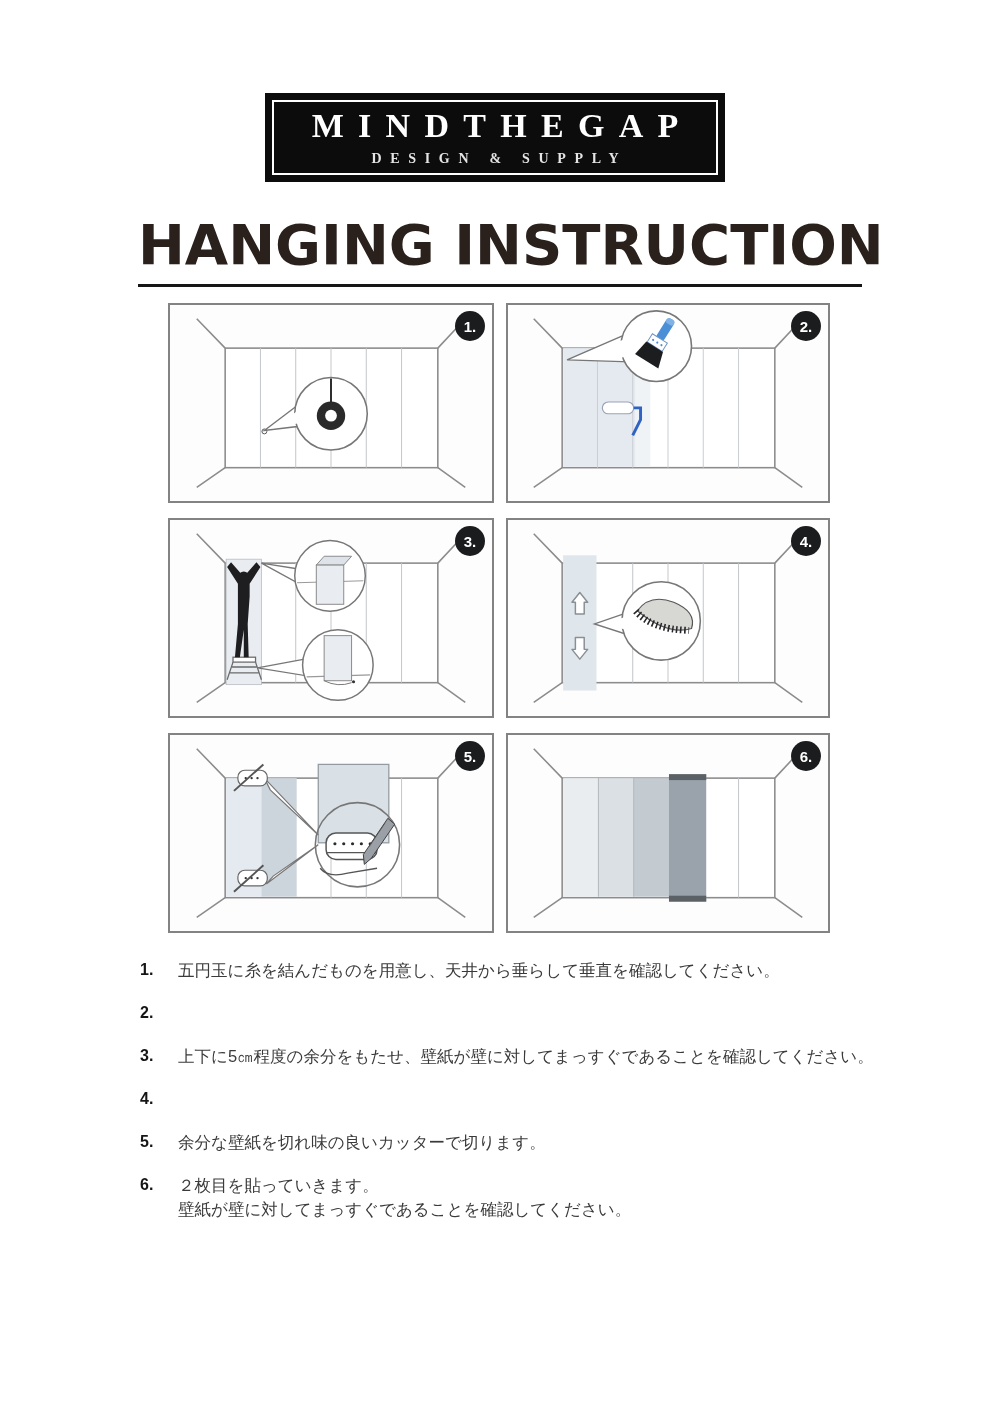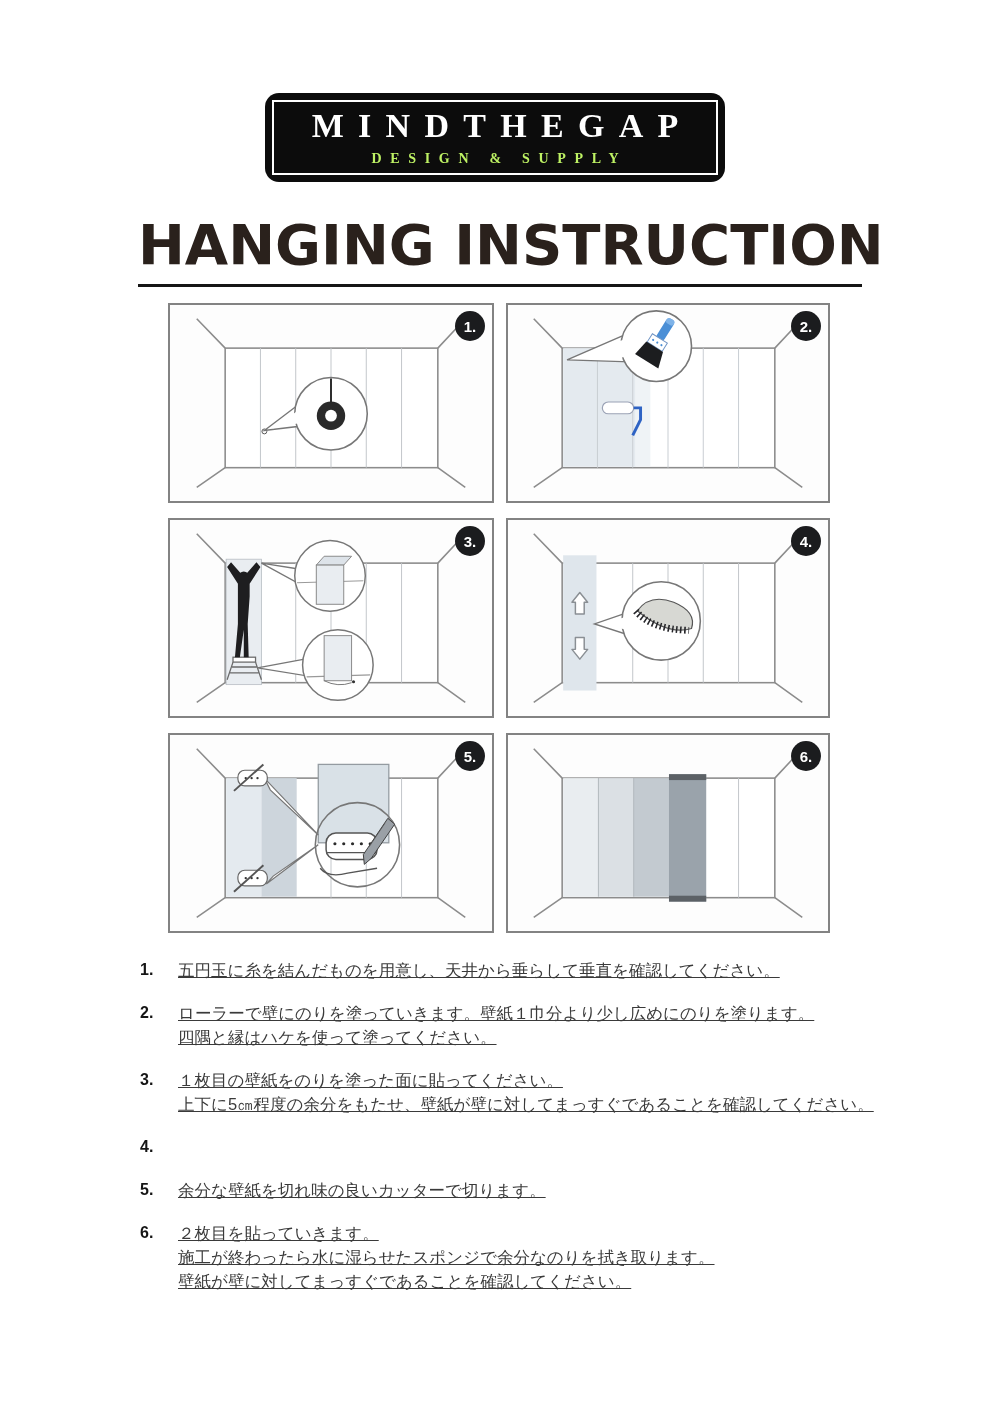--- a/index.html
+++ b/index.html
@@ -1,25 +1,25 @@
 <!DOCTYPE html>
 <html><head>
 <meta charset="utf-8">
 <style>
   html,body{margin:0;padding:0;background:#ffffff;}
   #page{position:relative;width:1000px;height:1415px;background:#ffffff;overflow:hidden;
         font-family:"Liberation Sans","DejaVu Sans",sans-serif;}
 
   
   .logo-box{position:absolute;left:265px;top:93px;width:460px;height:89px;background:#0c0c0c;
-            display:flex;flex-direction:column;align-items:center;justify-content:center;border-radius:14px;}
+            display:flex;flex-direction:column;align-items:center;justify-content:center;}
   .logo-inner{position:absolute;inset:7px;border:2px solid #ffffff;}
   .logo-brand{position:relative;color:#ffffff;font-family:"Liberation Serif","DejaVu Serif",serif;
               font-weight:bold;font-size:34px;letter-spacing:0.42em;margin-right:-0.42em;line-height:1;}
-  .logo-tagline{position:relative;color:#bef264;font-family:"Liberation Serif","DejaVu Serif",serif;
+  .logo-tagline{position:relative;color:#e5e5e5;font-family:"Liberation Serif","DejaVu Serif",serif;
               font-weight:bold;font-size:14px;letter-spacing:0.62em;margin-right:-0.62em;margin-top:9px;line-height:1;}
 
   
   .page-title{position:absolute;left:138px;top:214px;width:724px;text-align:left;
               font-family:"DejaVu Sans","Liberation Sans",sans-serif;font-weight:700;
               font-size:56px;line-height:1.1;color:#2a211c;white-space:nowrap;}
   .title-rule{position:absolute;left:138px;top:284px;width:724px;height:3px;background:#161616;}
 
   
   .grid{position:absolute;left:168px;top:303px;width:662px;
@@ -28,21 +28,21 @@
   .panel svg{position:absolute;inset:0;width:100%;height:100%;}
   .badge{position:absolute;top:6px;right:7px;width:30px;height:30px;border-radius:50%;
          background:#1b1c1e;color:#ffffff;font-weight:bold;font-size:15px;
          display:flex;align-items:center;justify-content:center;line-height:1;}
 
   
   .instructions{position:absolute;left:140px;top:958px;width:760px;}
   .instr{display:flex;margin-bottom:19px;}
   .instr-num{width:38px;flex:0 0 38px;font-weight:bold;font-size:16px;color:#151515;line-height:24px;}
   .instr-text{font-size:16.5px;color:#3a3a3a;line-height:24px;}
-  .instr-text div{white-space:nowrap;text-decoration:underline;}
+  .instr-text div{white-space:nowrap;}
 </style>
 </head>
 <body>
 
 <div id="page">
 
   <div class="logo-box">
     <div class="logo-inner"></div>
     <div class="logo-brand">MINDTHEGAP</div>
     <div class="logo-tagline">DESIGN &amp; SUPPLY</div>
@@ -227,48 +227,42 @@
 
     <div class="instr">
       <div class="instr-num">1.</div>
       <div class="instr-text">
         <div>五円玉に糸を結んだものを用意し、天井から垂らして垂直を確認してください。</div>
       </div>
     </div>
 
     <div class="instr">
       <div class="instr-num">2.</div>
-      <div class="instr-text">
-        <div>ローラーで壁にのりを塗っていきます。壁紙１巾分より少し広めにのりを塗ります。</div>
-        <div>四隅と縁はハケを使って塗ってください。</div>
-      </div>
     </div>
 
     <div class="instr">
       <div class="instr-num">3.</div>
       <div class="instr-text">
-        <div>１枚目の壁紙をのりを塗った面に貼ってください。</div>
         <div>上下に5㎝程度の余分をもたせ、壁紙が壁に対してまっすぐであることを確認してください。</div>
       </div>
     </div>
 
     <div class="instr">
       <div class="instr-num">4.</div>
     </div>
 
     <div class="instr">
       <div class="instr-num">5.</div>
       <div class="instr-text">
         <div>余分な壁紙を切れ味の良いカッターで切ります。</div>
       </div>
     </div>
 
     <div class="instr">
       <div class="instr-num">6.</div>
       <div class="instr-text">
         <div>２枚目を貼っていきます。</div>
-        <div>施工が終わったら水に湿らせたスポンジで余分なのりを拭き取ります。</div>
         <div>壁紙が壁に対してまっすぐであることを確認してください。</div>
       </div>
     </div>
 
   </div>
 </div>
 
 </body></html>

